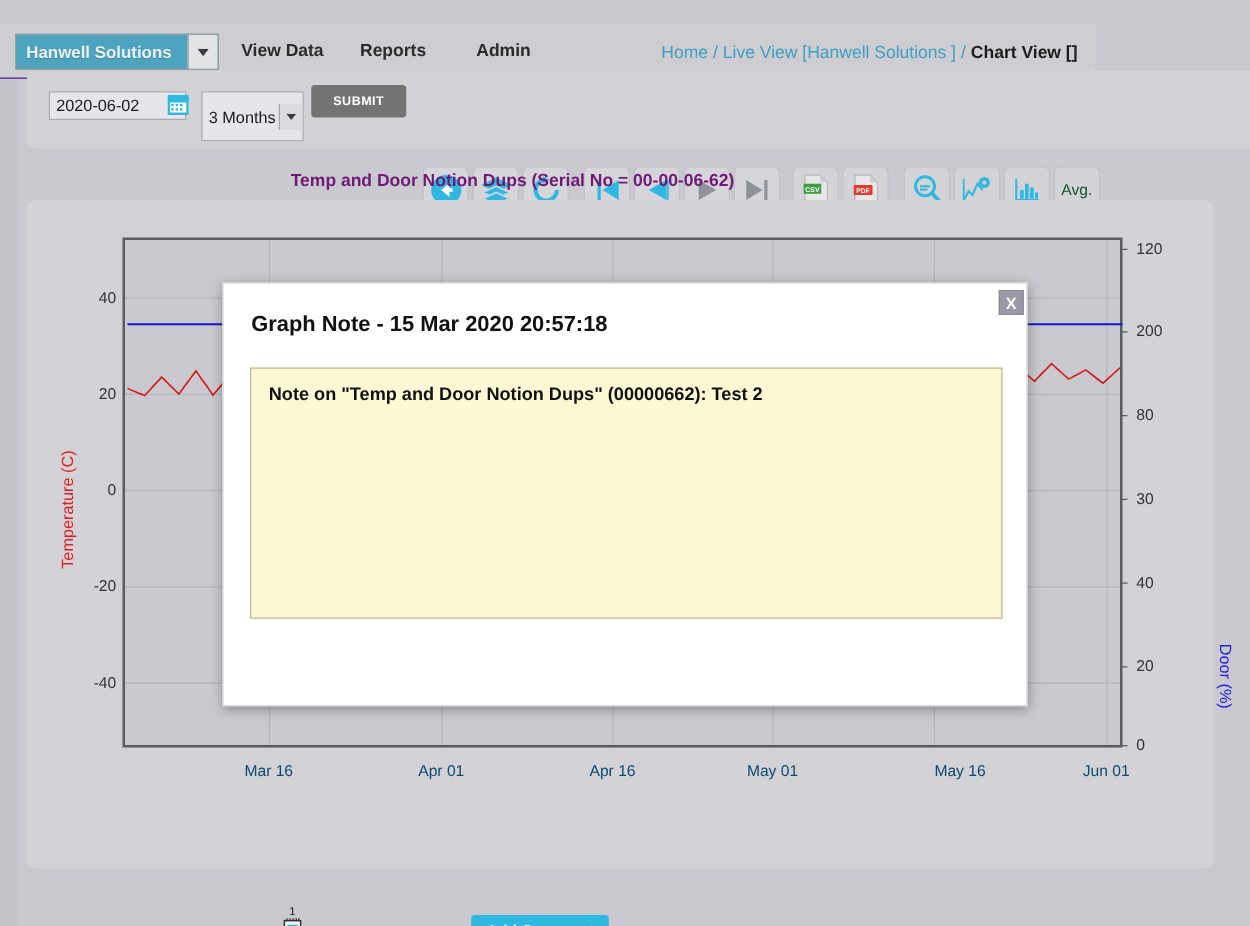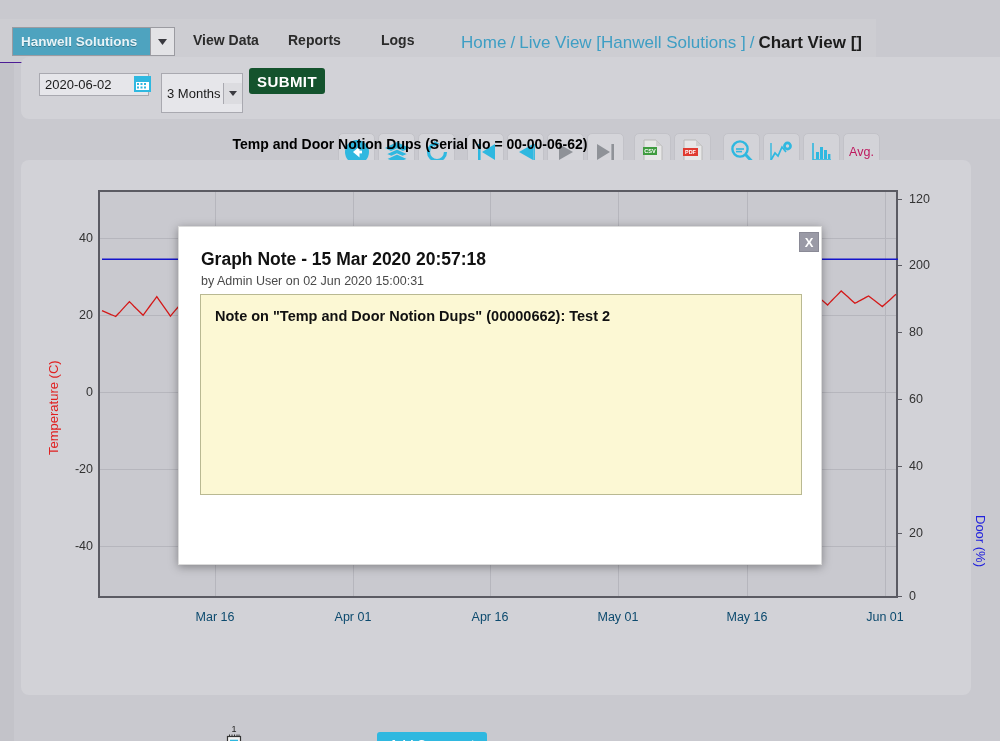--- a/index.html
+++ b/index.html
@@ -41,21 +41,21 @@
     position:absolute; top:13px;
     font-size:14px; font-weight:bold; color:#2b2b2b;
     cursor:pointer;
   }
   #nav-viewdata{ left:193px; }
   #nav-reports{ left:288px; }
   #nav-logs{ left:381px; }
 
   #breadcrumb{
     position:absolute; right:14px; top:14px;
-    font-size:17px; white-space:nowrap;
+    font-size:14px; white-space:nowrap;
   }
   #breadcrumb a{ color:#3e9ec4; text-decoration:none; }
   #breadcrumb .sep{ color:#3e9ec4; margin:0 4px; }
   #breadcrumb .cur{ color:#1c1c1c; font-weight:bold; }
 
   
   #toolbar{
     position:absolute; left:21px; top:57px; width:1147px; height:62px;
     background:#d2d2d7; border-radius:8px;
   }
@@ -75,36 +75,36 @@
     background:#e6e6ea; border:1px solid #a9a9b0;
     display:flex; align-items:center; font-size:13px;
   }
   #range-select .lbl{ flex:1; padding-left:5px; color:#1a1a1a; white-space:nowrap;}
   #range-select .arrow{
     width:19px; height:21px; background:#dcdce0; border-left:1px solid #a9a9b0;
     display:flex; align-items:center; justify-content:center; font-size:10px; color:#333;
   }
   #submit-btn{
     position:absolute; left:228px; top:11px; width:76px; height:26px;
-    background:#14532d; border:none; border-radius:3px;
-    color:#fff; font-size:15px; font-weight:bold; letter-spacing:.4px;
+    background:#737373; border:none; border-radius:3px;
+    color:#fff; font-size:10px; font-weight:bold; letter-spacing:.4px;
     cursor:pointer;
   }
   .tbtn{
     position:absolute; top:76px; width:37px; height:37px;
     background:#d5d5da; border:1px solid #c2c2c8; border-radius:5px;
     display:flex; align-items:center; justify-content:center;
     cursor:pointer;
   }
   .tbtn.flat{ background:#d3d3d8; }
 
   
   #chart-title{
     position:absolute; left:0; top:136px; width:820px;
-    text-align:center; font-size:14px; font-weight:bold; color:#000000;
+    text-align:center; font-size:14px; font-weight:bold; color:#701a75;
   }
 
   
   #chart-panel{
     position:absolute; left:21px; top:160px; width:950px; height:535px;
     background:#d2d2d7; border-radius:8px;
   }
   #plot{
     position:absolute; left:77px; top:30px; width:800px; height:408px;
     background:#c9c9cf;
@@ -195,21 +195,21 @@
     <div class="lbl">Hanwell Solutions</div>
     <div class="arrow">
       <svg width="9" height="6" viewBox="0 0 9 6">
           <path d="M0 0 L4.5 6 L9 0 Z" fill="#3a3a40"></path>
         </svg>
     </div>
   </div>
 
   <div class="navlink" id="nav-viewdata">View Data</div>
   <div class="navlink" id="nav-reports">Reports</div>
-  <div class="navlink" id="nav-logs">Logs</div>
+  <div class="navlink" id="nav-logs">Admin</div>
 
   <div id="breadcrumb">
     <a href="#">Home</a><span class="sep">/</span><a href="#">Live View [Hanwell Solutions ]</a><span class="sep">/</span><span class="cur">Chart View []</span>
   </div>
 </div>
 
 <div id="toolbar">
   <div class="inner">
     <div id="date-input">2020-06-02</div>
     <div id="cal-icon">
@@ -322,21 +322,21 @@
       <svg width="24" height="24" viewBox="0 0 24 24">
         <line x1="3" y1="3" x2="3" y2="20" stroke="#2fb8e0" stroke-width="1.6"></line>
         <line x1="3" y1="20" x2="21" y2="20" stroke="#2fb8e0" stroke-width="1.6"></line>
         <rect x="6" y="12" width="3" height="7" fill="#2fb8e0"></rect>
         <rect x="10" y="7" width="3" height="12" fill="#2fb8e0"></rect>
         <rect x="14" y="10" width="3" height="9" fill="#2fb8e0"></rect>
         <rect x="18" y="14" width="2.4" height="5" fill="#2fb8e0"></rect>
       </svg>
     </div>
     <div class="tbtn flat" style="left:822px">
-      <span style="color:#be185d;font-size:12.5px;">Avg.</span>
+      <span style="color:#14532d;font-size:12.5px;">Avg.</span>
     </div>
   </div>
 </div>
 
 <div id="chart-title">Temp and Door Notion Dups (Serial No = 00-00-06-62)</div>
 
 <div id="chart-panel">
 
   <div id="ylabel-left">Temperature (C)</div>
   <div id="ylabel-right">Door (%)</div>
@@ -371,30 +371,30 @@
 
     <div class="ytick" style="top:46px">40</div>
     <div class="ytick" style="top:123px">20</div>
     <div class="ytick" style="top:200px">0</div>
     <div class="ytick" style="top:277px">-20</div>
     <div class="ytick" style="top:354px">-40</div>
 
     <div class="ytick-r" style="top:7px">120</div>
     <div class="ytick-r" style="top:73px">200</div>
     <div class="ytick-r" style="top:140px">80</div>
-    <div class="ytick-r" style="top:207px">60</div>
+    <div class="ytick-r" style="top:207px">30</div>
     <div class="ytick-r" style="top:274px">40</div>
     <div class="ytick-r" style="top:341px">20</div>
     <div class="ytick-r" style="top:404px">0</div>
 
     <div class="xtick" style="left:115px">Mar 16</div>
     <div class="xtick" style="left:253px">Apr 01</div>
     <div class="xtick" style="left:390px">Apr 16</div>
     <div class="xtick" style="left:518px">May 01</div>
-    <div class="xtick" style="left:647px">May 16</div>
+    <div class="xtick" style="left:668px">May 16</div>
     <div class="xtick" style="left:785px">Jun 01</div>
   </div>
 
   <div id="note-marker">
     <div class="cnt">1</div>
     <svg width="16" height="20" viewBox="0 0 16 20" style="margin-top:1px">
       <rect x="1.5" y="2.5" width="13" height="16" fill="#f2f2f2" stroke="#333" stroke-width="1.2"></rect>
       <g stroke="#333" stroke-width="1">
           <line x1="3.5" y1="0.5" x2="3.5" y2="3"></line>
           <line x1="6" y1="0.5" x2="6" y2="3"></line>
@@ -409,18 +409,17 @@
           <line x1="4" y1="14" x2="12" y2="14"></line>
         </g>
     </svg>
   </div>
 
 </div>
 
 <div id="modal">
   <div id="modal-close">X</div>
   <div id="modal-title">Graph Note - 15 Mar 2020 20:57:18</div>
-  <div id="modal-sub">by Admin User on 02 Jun 2020 15:00:31</div>
   <div id="note-box">
     <div id="note-text">Note on "Temp and Door Notion Dups" (00000662): Test 2</div>
   </div>
   <button id="add-comment">Add Comment</button>
 </div>
 
 </body></html>

